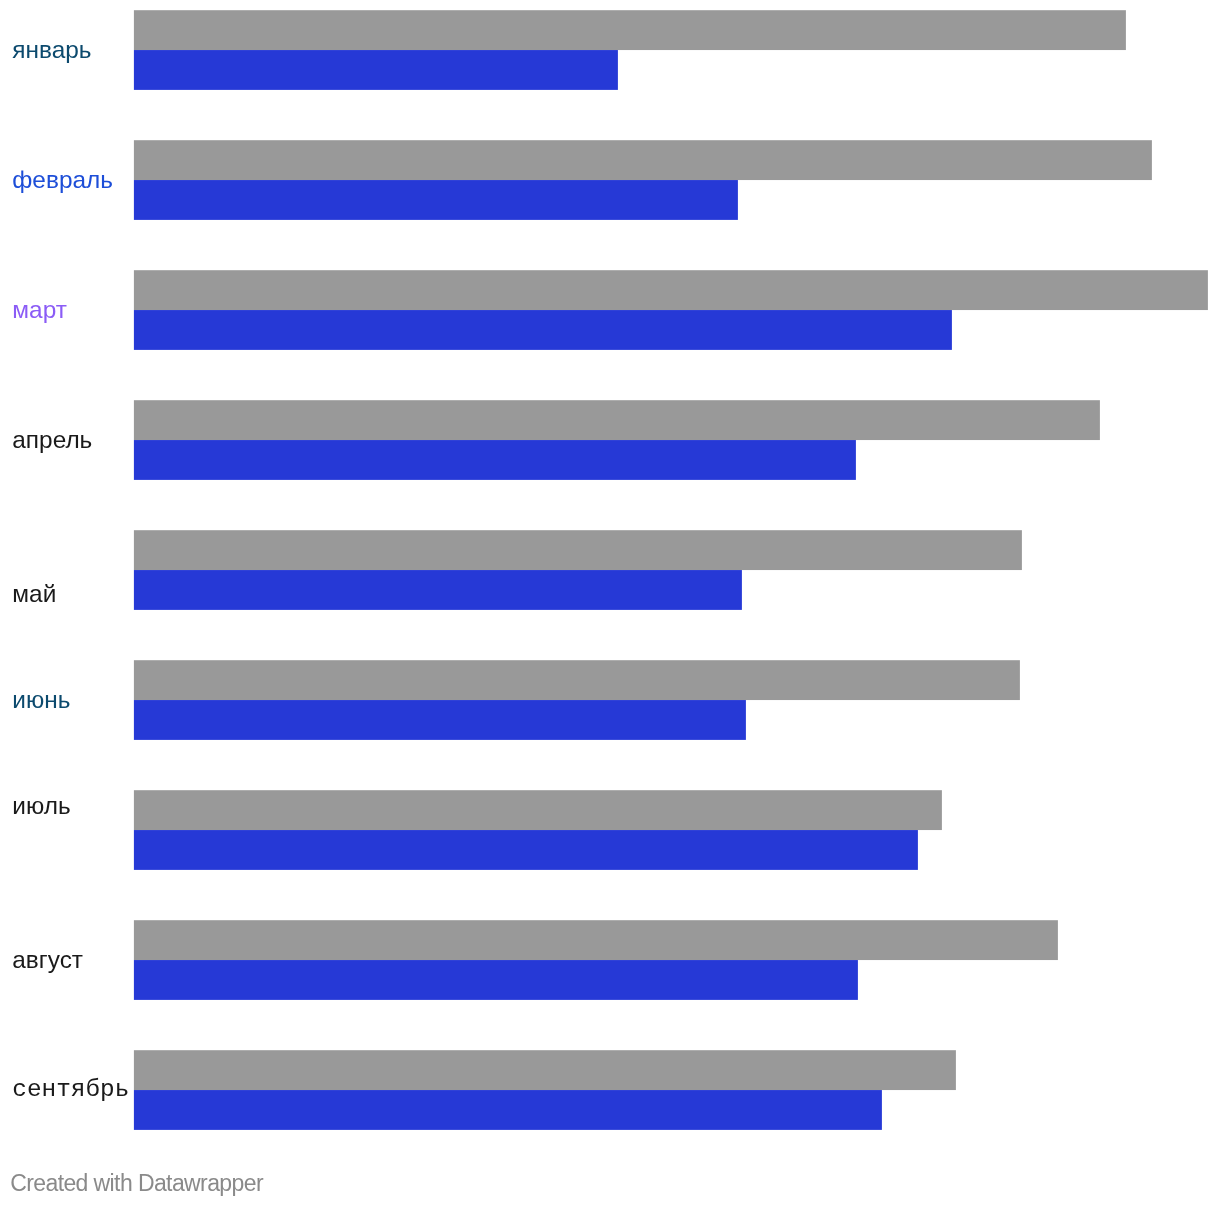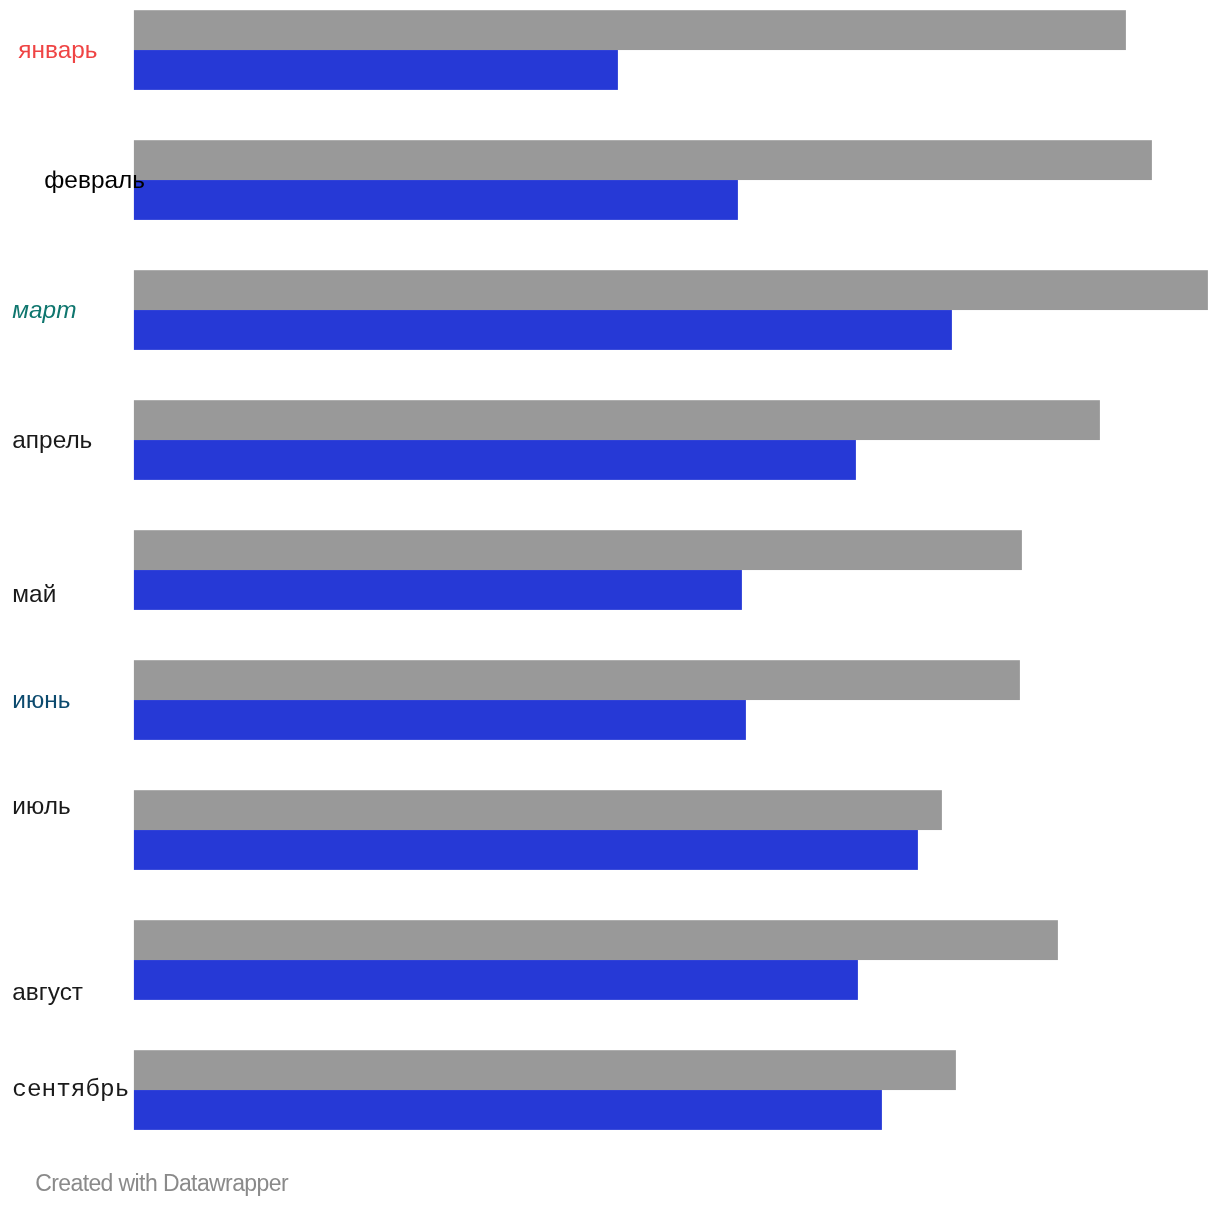--- a/index.html
+++ b/index.html
@@ -45,21 +45,20 @@
   }
   #credit {
     position: absolute;
     left: 10.2px;
     top: 1171.5px;
     font-size: 23px;
     line-height: 1;
     letter-spacing: -0.6px;
     color: #8a8a8a;
     white-space: nowrap;
-    margin-left: 25px;
   }
 </style>
 </head>
 <body>
 
 <div id="figure" style="background: rgb(255, 255, 255);">
 
   <svg id="plot" viewBox="0 0 1220 1140" width="1220" height="1140">
     <g>
       <rect x="133.9" y="10.20" width="992.00" height="39.85" fill="#999999"></rect>
@@ -93,25 +92,25 @@
       <rect x="133.9" y="920.20" width="924.00" height="39.85" fill="#999999"></rect>
       <rect x="133.9" y="960.05" width="724.00" height="39.85" fill="#2639d6"></rect>
     </g>
     <g>
       <rect x="133.9" y="1050.20" width="822.00" height="39.85" fill="#999999"></rect>
       <rect x="133.9" y="1090.05" width="748.00" height="39.85" fill="#2639d6"></rect>
     </g>
   </svg>
 
   <div id="labels">
-    <div class="cat-label" style="top: 37.9px; color: #ef4444; margin-left: 6px;">январь</div>
-    <div class="cat-label" style="top: 167.9px; color: #000000; margin-left: 32px;">февраль</div>
-    <div class="cat-label" style="top: 297.9px; color: #0f766e; font-style: italic;">март</div>
+    <div class="cat-label" style="top: 37.9px; color: #0c4a6e;">январь</div>
+    <div class="cat-label" style="top: 167.9px; color: #1d4ed8;">февраль</div>
+    <div class="cat-label" style="top: 297.9px; color: #8b5cf6;">март</div>
     <div class="cat-label" style="top: 427.9px; color: rgb(26, 26, 26); text-align: right;">апрель</div>
     <div class="cat-label" style="top: 582px; color: rgb(26, 26, 26);">май</div>
     <div class="cat-label" style="top: 687.9px; color: #0c4a6e;">июнь</div>
     <div class="cat-label" style="top: 794px; color: rgb(26, 26, 26);">июль</div>
-    <div class="cat-label" style="top: 947.9px; color: rgb(26, 26, 26); margin-top: 32px;">август</div>
+    <div class="cat-label" style="top: 947.9px; color: rgb(26, 26, 26);">август</div>
     <div class="cat-label" style="top: 1077.9px; color: rgb(26, 26, 26); font-family: Liberation Mono, monospace;">сентябрь</div>
   </div>
 
   <div id="credit" style="color: rgb(138, 138, 138);">Created with Datawrapper</div>
 </div>
 
 </body></html>

